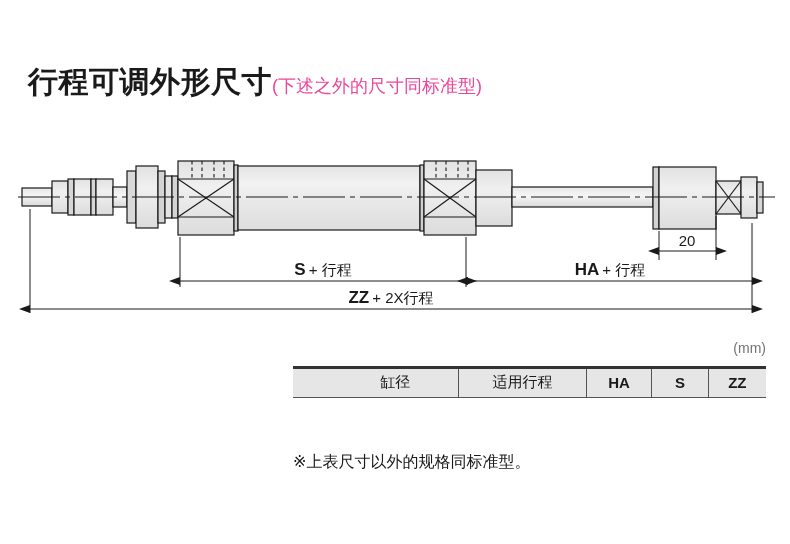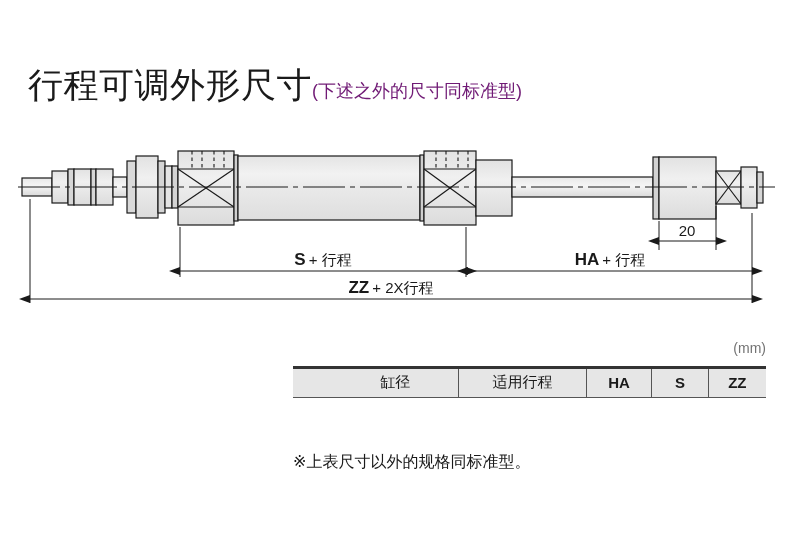--- a/index.html
+++ b/index.html
@@ -17,37 +17,37 @@
   }
 
   
   #title-block {
     position: absolute;
     left: 28px;
     top: 62px;
     white-space: nowrap;
   }
   #title-main {
-    font-size: 35px;
-    font-weight: normal;
+    font-size: 30px;
+    font-weight: bold;
     letter-spacing: 0.5px;
     color: #1a1a1a;
   }
   #title-sub {
     font-size: 18px;
     font-weight: normal;
-    color: #701a75;
+    color: #ec4899;
     letter-spacing: 0px;
   }
 
   
   #drawing {
     position: absolute;
     left: 0;
-    top: 3px;
+    top: 13px;
     width: 652px;
     height: 340px;
   }
 
   
   #unit-label {
     position: absolute;
     right: 24px;
     top: 340px;
     font-size: 14px;

